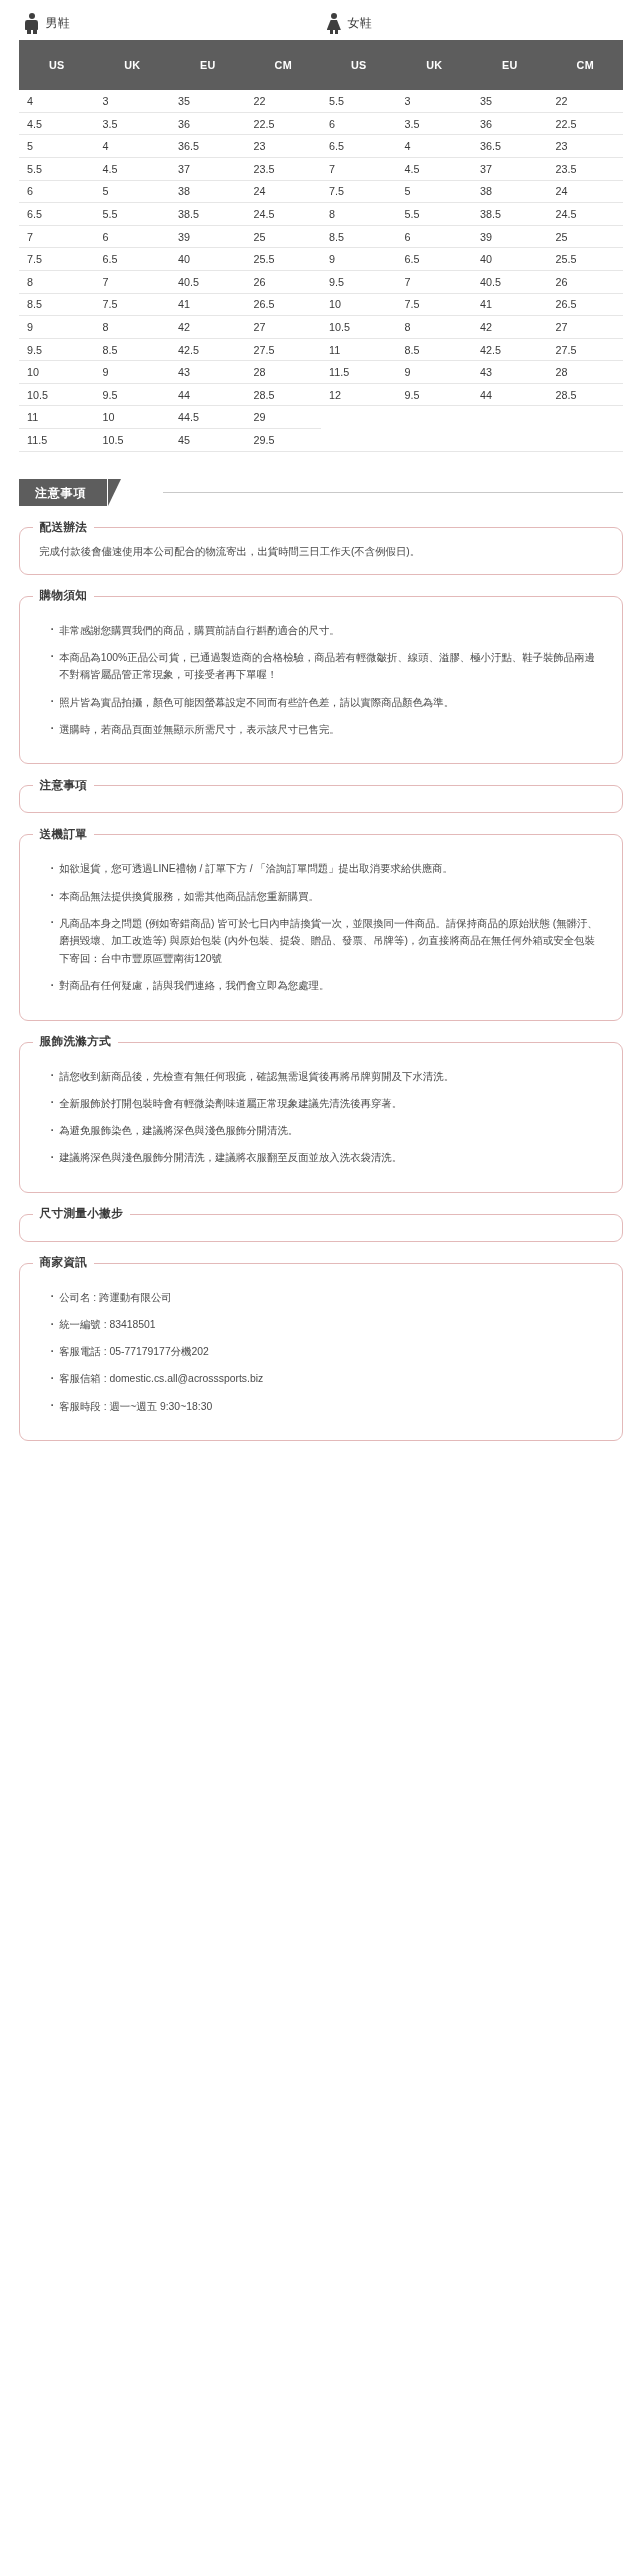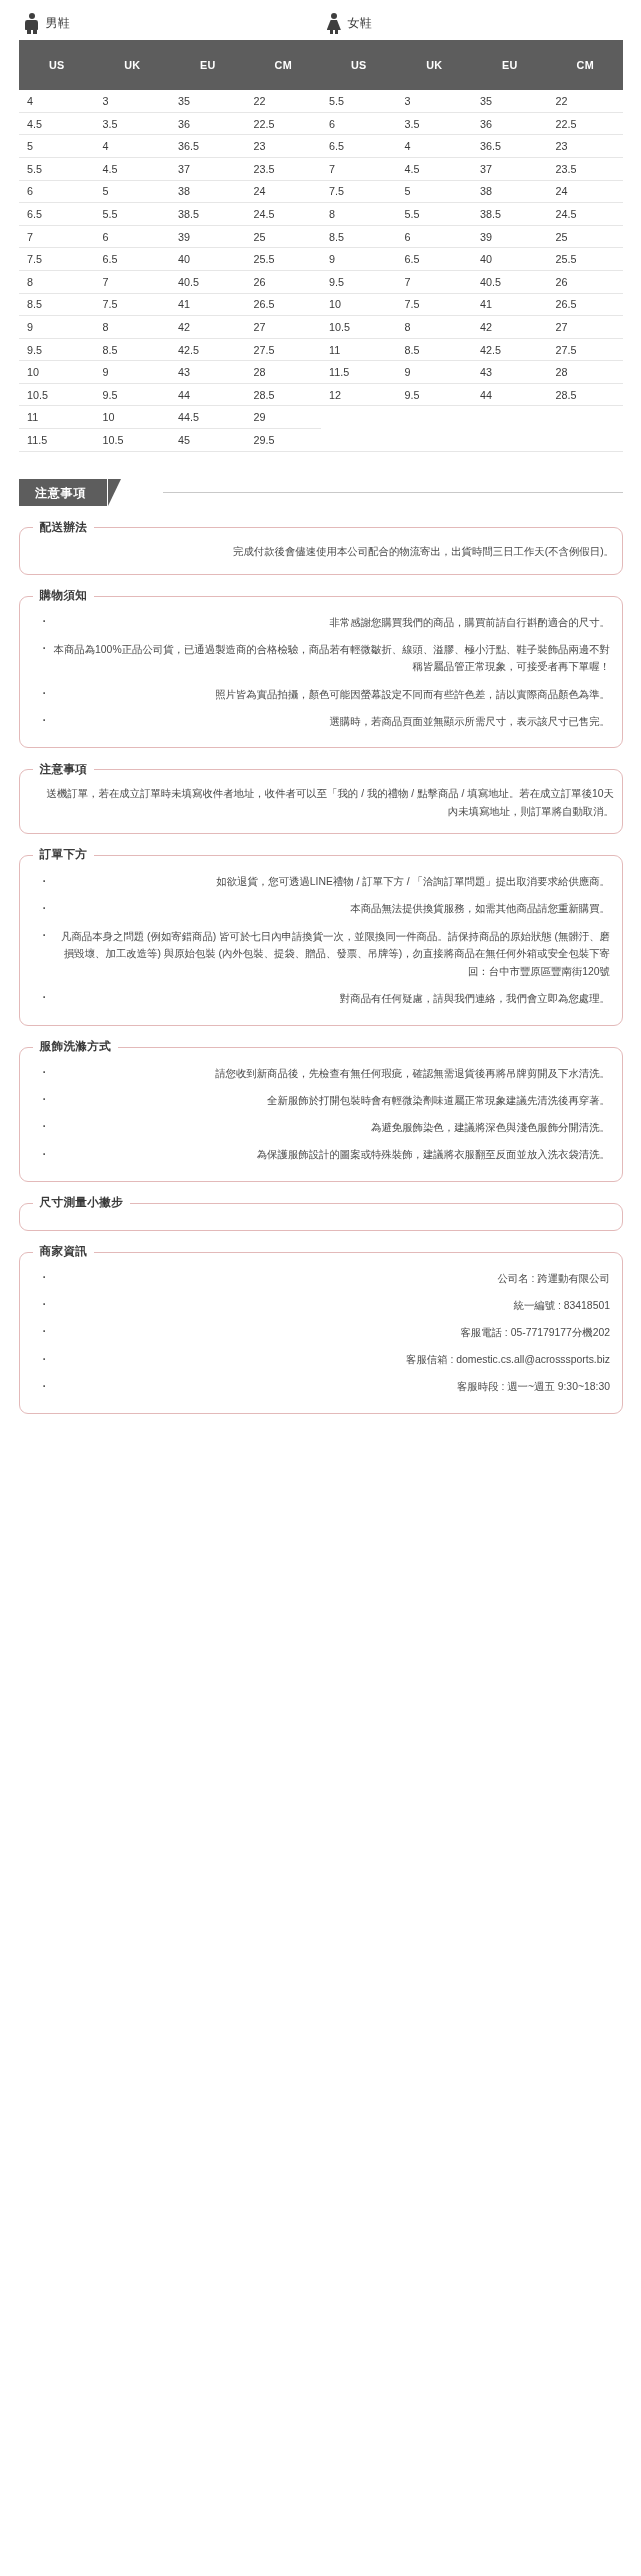--- a/index.html
+++ b/index.html
@@ -95,40 +95,39 @@
     border-top: 0.8px solid #c9c9c9;
   }
 
   
   .block {
     border: 0.8px solid #e3b9b9;
     border-radius: 9px;
     margin-top: 21px;
     padding: 13px 8px 13px 16px;
     position: relative;
-    text-align: right;
   }
   .block > .block-title {
     position: absolute;
     top: -8.8px;
     left: 13px;
     background: #ffffff;
     padding: 0 6.4px;
     font-size: 11.6px;
     font-weight: bold;
     color: #3a3a3a;
     letter-spacing: 0.4px;
   }
   .plain-text {
     font-size: 10.4px;
     line-height: 17.6px;
     color: #4a4a4a;
     margin: 1.6px 0 0 3.2px;
   }
-  ul.bullets { list-style: none; margin: 4px; padding: 0; }
+  ul.bullets { list-style: none; margin: 12px; padding: 0; }
   ul.bullets > li {
     position: relative;
     padding-left: 11.2px;
     font-size: 10.4px;
     line-height: 17.6px;
     color: #4a4a4a;
     margin-bottom: 9.6px;
   }
   ul.bullets > li:last-child { margin-bottom: 0; }
   ul.bullets > li:before {
@@ -403,40 +402,39 @@
     <ul class="bullets">
       <li>非常感謝您購買我們的商品，購買前請自行斟酌適合的尺寸。</li>
       <li>本商品為100%正品公司貨，已通過製造商的合格檢驗，商品若有輕微皺折、線頭、溢膠、極小汙點、鞋子裝飾品兩邊不對稱皆屬品管正常現象，可接受者再下單喔！</li>
       <li>照片皆為實品拍攝，顏色可能因螢幕設定不同而有些許色差，請以實際商品顏色為準。</li>
       <li>選購時，若商品頁面並無顯示所需尺寸，表示該尺寸已售完。</li>
     </ul>
   </div>
 
   <div class="block">
     <div class="block-title">注意事項</div>
-    <div class="plain-text">送機訂單，若在成立訂單時未填寫收件者地址，收件者可以至「我的 / 我的禮物 / 點擊商品 / 填寫地址。若在成立訂單後10天內未填寫地址，則訂單將自動取消。</div>
-  </div>
-
-  <div class="block">
-    <div class="block-title">訂單下方</div>
+  </div>
+
+  <div class="block">
+    <div class="block-title">送機訂單</div>
     <ul class="bullets">
       <li>如欲退貨，您可透過LINE禮物 / 訂單下方 / 「洽詢訂單問題」提出取消要求給供應商。</li>
       <li>本商品無法提供換貨服務，如需其他商品請您重新購買。</li>
       <li>凡商品本身之問題 (例如寄錯商品) 皆可於七日內申請換貨一次，並限換同一件商品。請保持商品的原始狀態 (無髒汙、磨損毀壞、加工改造等) 與原始包裝 (內外包裝、提袋、贈品、發票、吊牌等)，勿直接將商品在無任何外箱或安全包裝下寄回：台中市豐原區豐南街120號</li>
       <li>對商品有任何疑慮，請與我們連絡，我們會立即為您處理。</li>
     </ul>
   </div>
 
   <div class="block">
     <div class="block-title">服飾洗滌方式</div>
     <ul class="bullets">
       <li>請您收到新商品後，先檢查有無任何瑕疵，確認無需退貨後再將吊牌剪開及下水清洗。</li>
       <li>全新服飾於打開包裝時會有輕微染劑味道屬正常現象建議先清洗後再穿著。</li>
       <li>為避免服飾染色，建議將深色與淺色服飾分開清洗。</li>
-      <li>為保護服飾設計的圖案或特殊裝飾，建議將衣服翻至反面並放入洗衣袋清洗。</li>
+      <li>建議將深色與淺色服飾分開清洗，建議將衣服翻至反面並放入洗衣袋清洗。</li>
     </ul>
   </div>
 
   <div class="block">
     <div class="block-title">尺寸測量小撇步</div>
   </div>
 
   <div class="block">
     <div class="block-title">商家資訊</div>
     <ul class="bullets">

